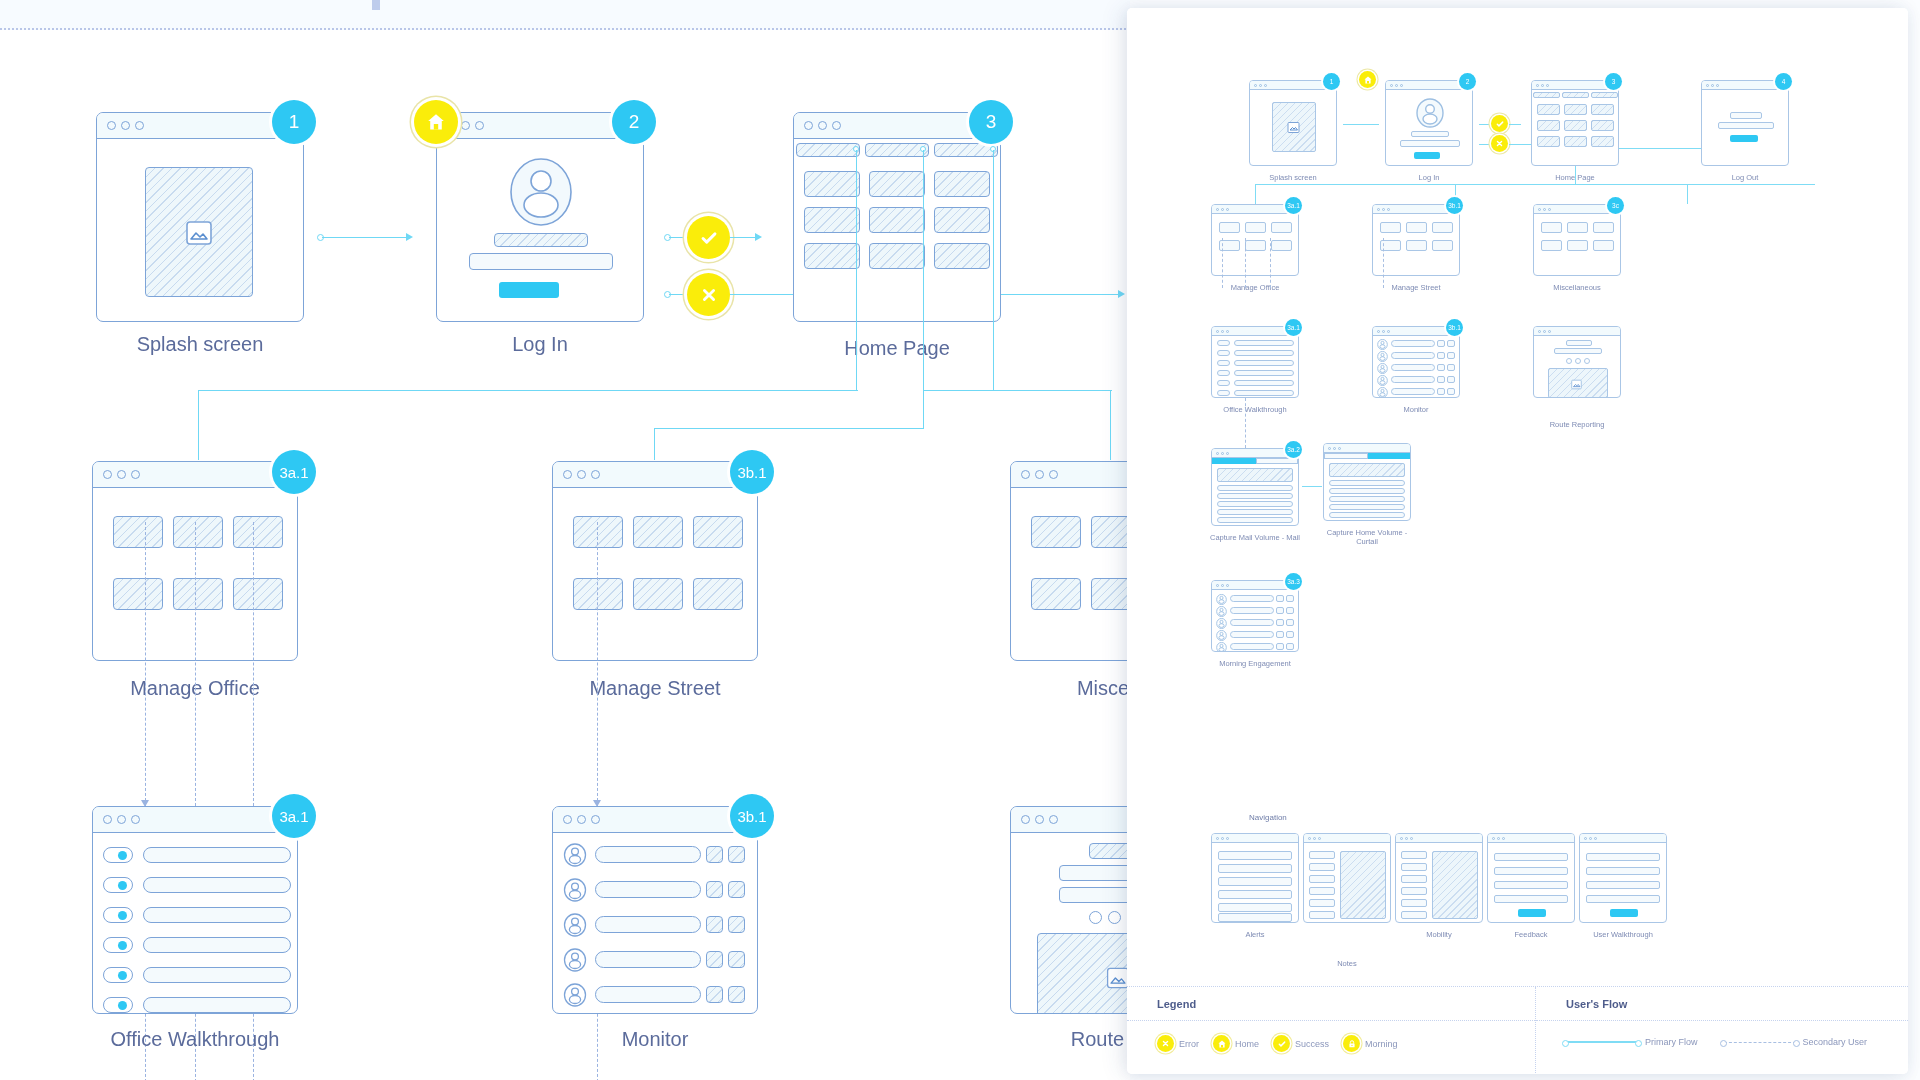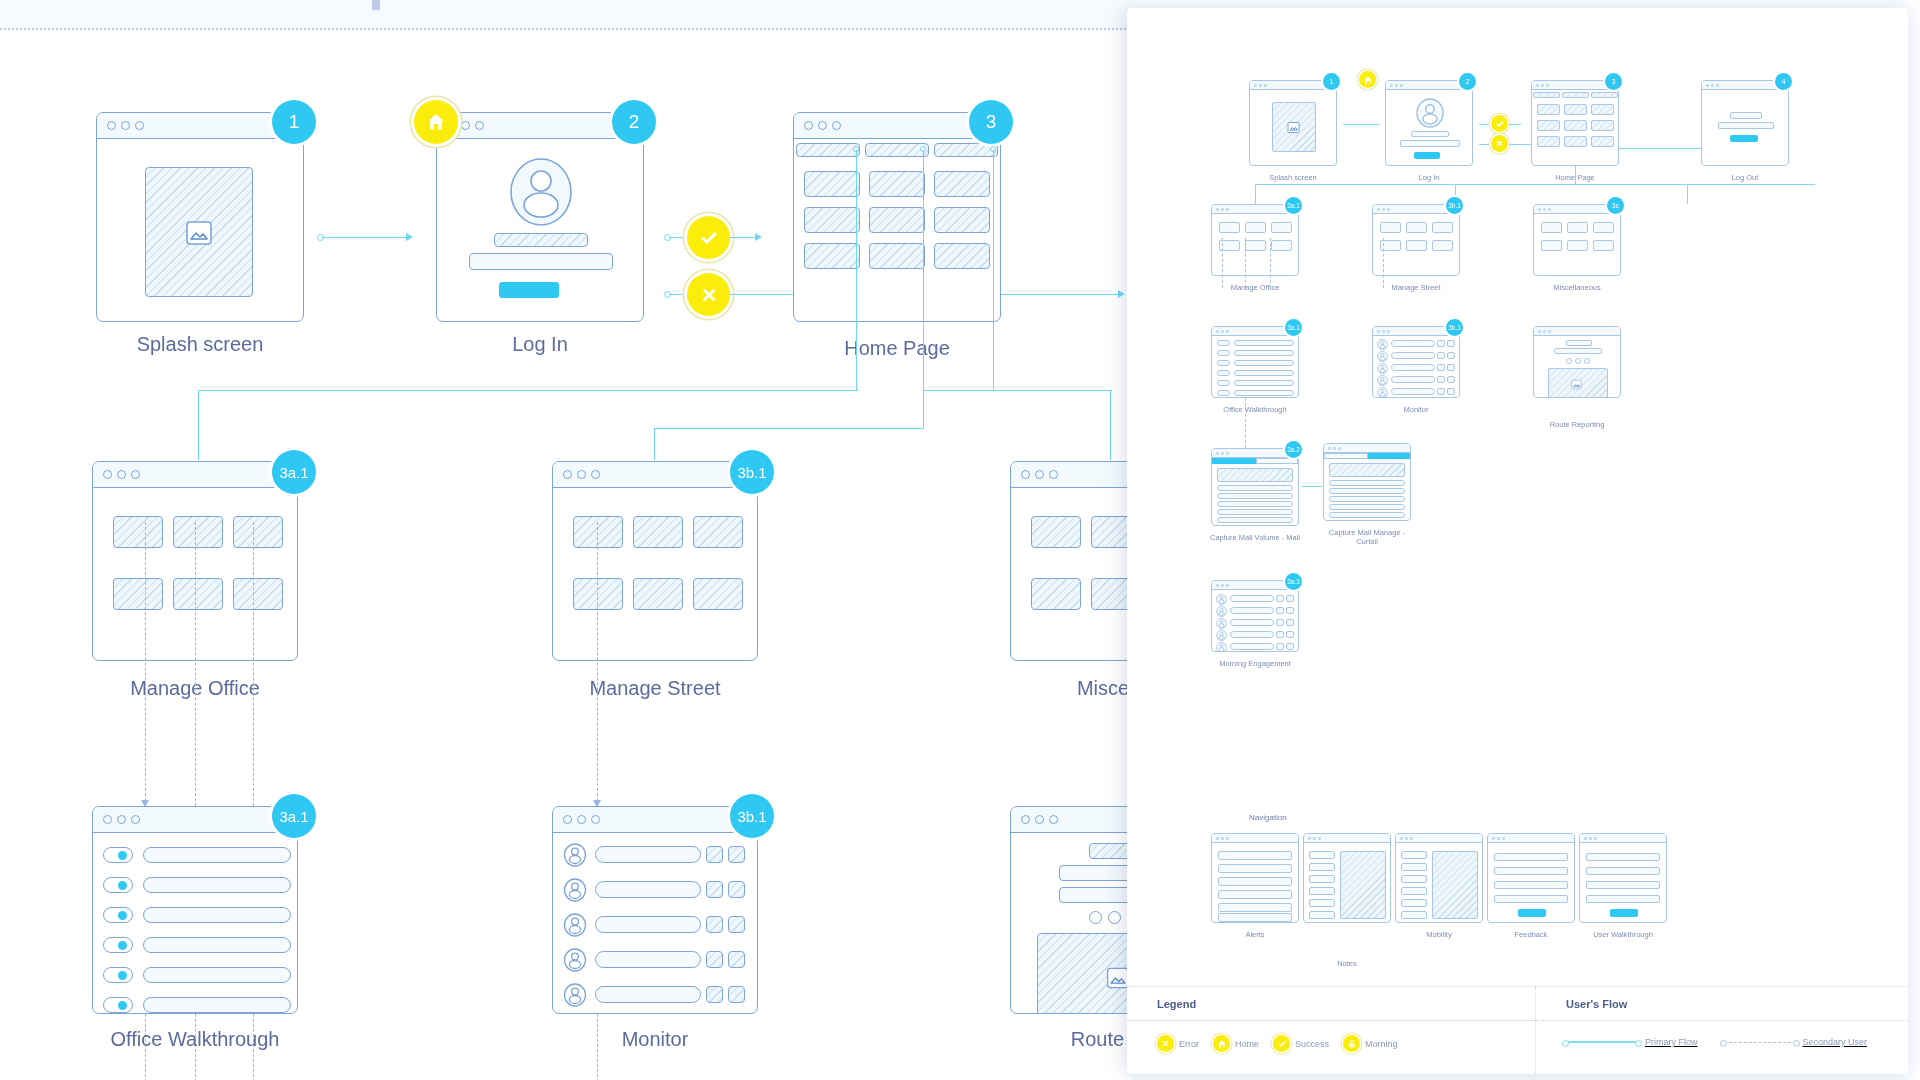--- a/index.html
+++ b/index.html
@@ -156,21 +156,21 @@
   .legend-col.a { left:0; width:408px; }
   .legend-col.b { left:408px; width:373px; border-left:1.5px dotted #c6d3ee; }
   .legend-title { position:absolute; left:30px; top:11px; font-size:11px; font-weight:bold; color:#4e5c8b; }
   .legend-hr { position:absolute; left:0; top:33px; width:100%; height:0; border-top:1.5px dotted #c6d3ee; }
   .legend-items { position:absolute; left:30px; top:48px; display:flex; align-items:center; gap:14px; }
   .legend-item { display:flex; align-items:center; gap:5px; }
   .lchip { width:17px;height:17px;border-radius:50%;background:#faed0a;
            display:flex;align-items:center;justify-content:center; box-shadow:0 0 0 1.5px #fff, 0 0 0 2.5px #f2ec9a; }
   .lchip svg { display:block; }
   .litxt { font-size:9px; color:#8b97bb; }
-  .flow-items { position:absolute; left:30px; top:50px; display:flex; align-items:center; gap:26px;text-decoration:underline; }
+  .flow-items { position:absolute; left:30px; top:50px; display:flex; align-items:center; gap:26px; }
   .flow-item { display:flex; align-items:center; gap:7px; }
   .flow-line { width:72px; height:0; border-top:2px solid #7fdcf5; position:relative; }
   .flow-line.dashed { border-top:1.5px dashed #a8bfe2; }
   .flow-line::before, .flow-line::after {
     content:""; position:absolute; top:-3px; width:5px;height:5px;border-radius:50%;
     border:1.2px solid #7fdcf5; background:#fff;
   }
   .flow-line.dashed::before, .flow-line.dashed::after { border-color:#a8bfe2; }
   .flow-line::before { left:-4px; } .flow-line::after { right:-4px; }
   .flow-txt { font-size:9px; color:#8b97bb; }
@@ -768,21 +768,21 @@
           <div class="mplain" style="left:0px;  top:0px; width:44px; height:6px; border-radius:0;"></div>
           <div class="mfill" style="left:44px; top:0px; width:42px; height:6px; border-radius:0;"></div>
           <div class="mhatch" style="left:5px;  top:10px; width:76px; height:14px;"></div>
           <div class="mplain" style="left:5px;  top:27px; width:76px; height:6px; border-radius:3px;"></div>
           <div class="mplain" style="left:5px;  top:35px; width:76px; height:6px; border-radius:3px;"></div>
           <div class="mplain" style="left:5px;  top:43px; width:76px; height:6px; border-radius:3px;"></div>
           <div class="mplain" style="left:5px;  top:51px; width:76px; height:6px; border-radius:3px;"></div>
           <div class="mplain" style="left:5px;  top:59px; width:76px; height:6px; border-radius:3px;"></div>
         </div>
       </div>
-      <div class="mcap wrap" style="left:190px; top:520px; width:100px;">Capture Mail Manage - Curtail</div>
+      <div class="mcap wrap" style="left:190px; top:520px; width:100px;">Capture Home Volume - Curtail</div>
 
       <div class="mw" style="left:84px; top:572px; width:88px; height:72px;">
         <div class="mbar">
             <i></i>
             <i></i>
             <i></i>
           </div>
         <div class="mbody">
           <svg style="position:absolute;left:4px;top:4px;" width="11" height="11" viewBox="0 0 24 24">
               <ellipse cx="12" cy="12" rx="10.5" ry="11" fill="#fff" stroke="#9dbfe2" stroke-width="2"></ellipse>

